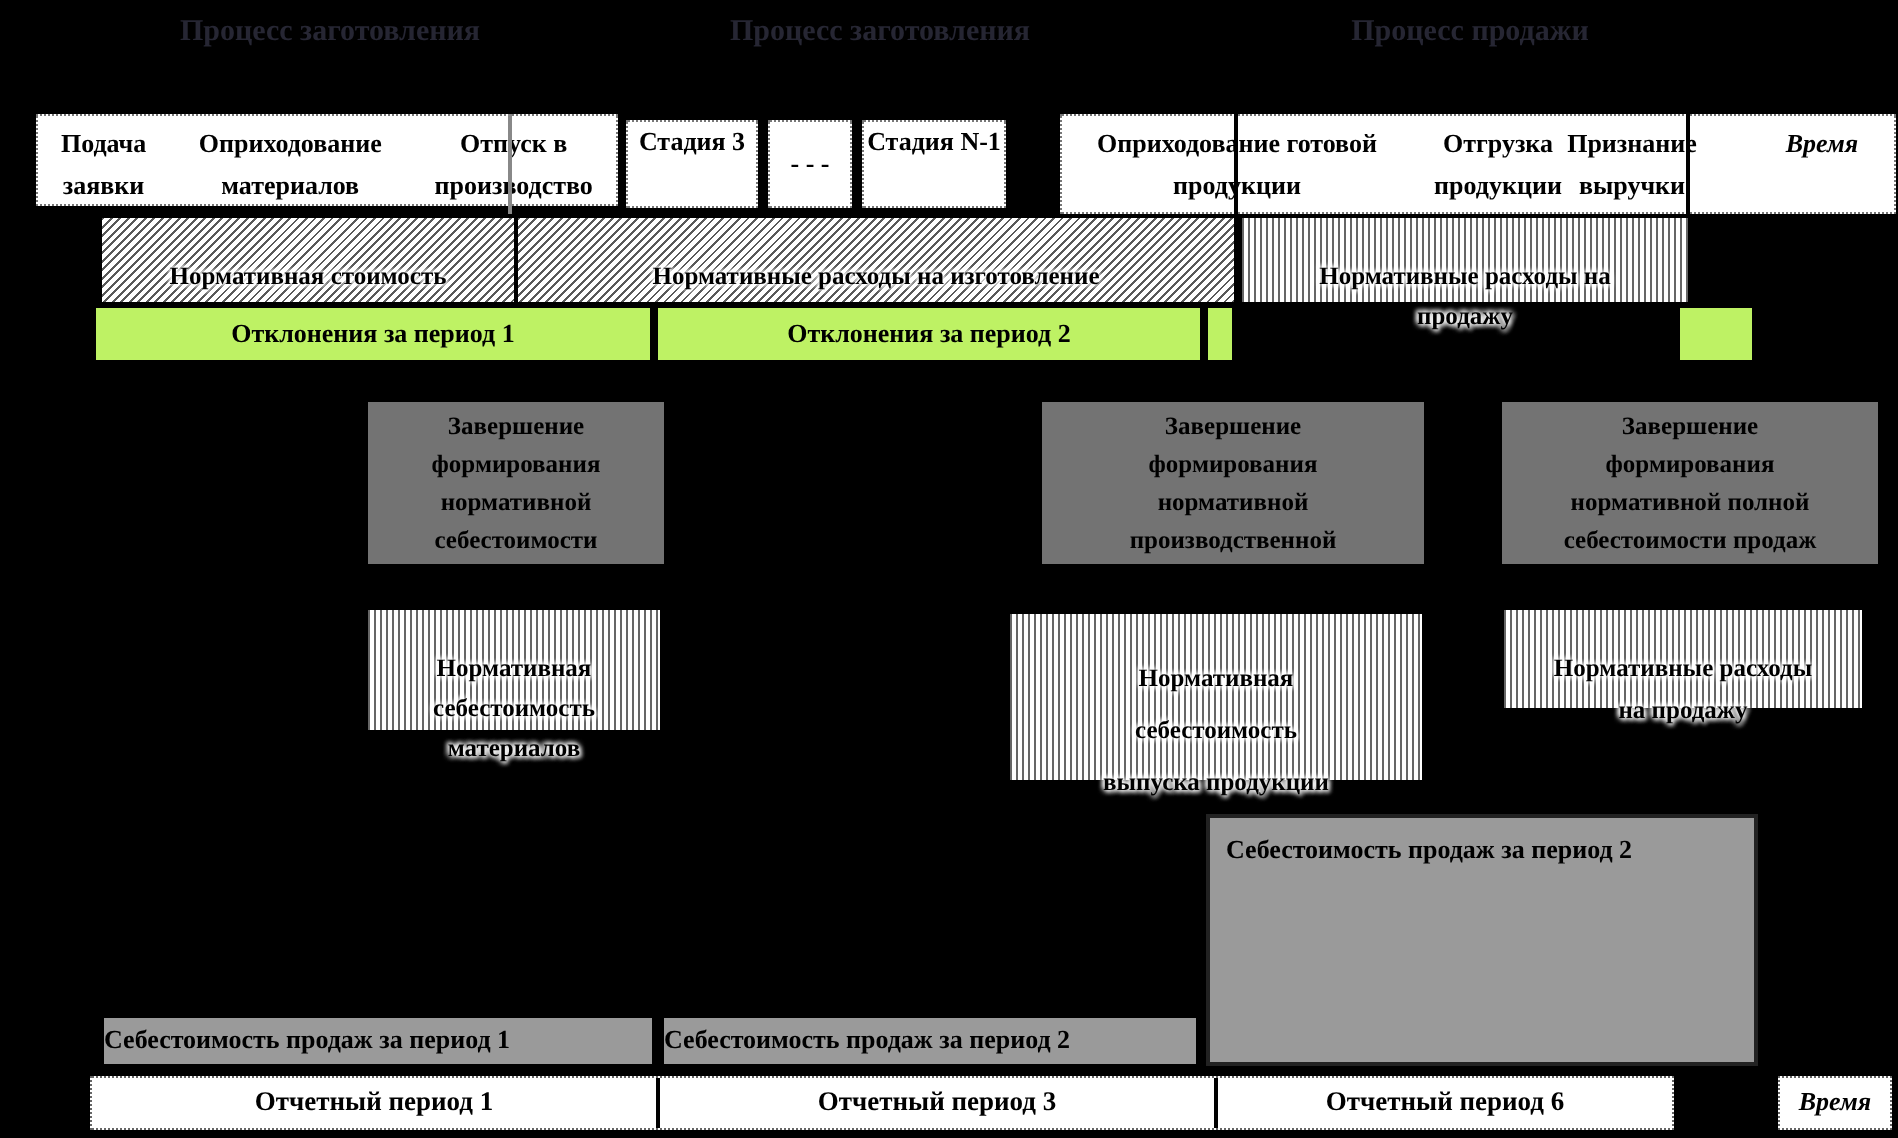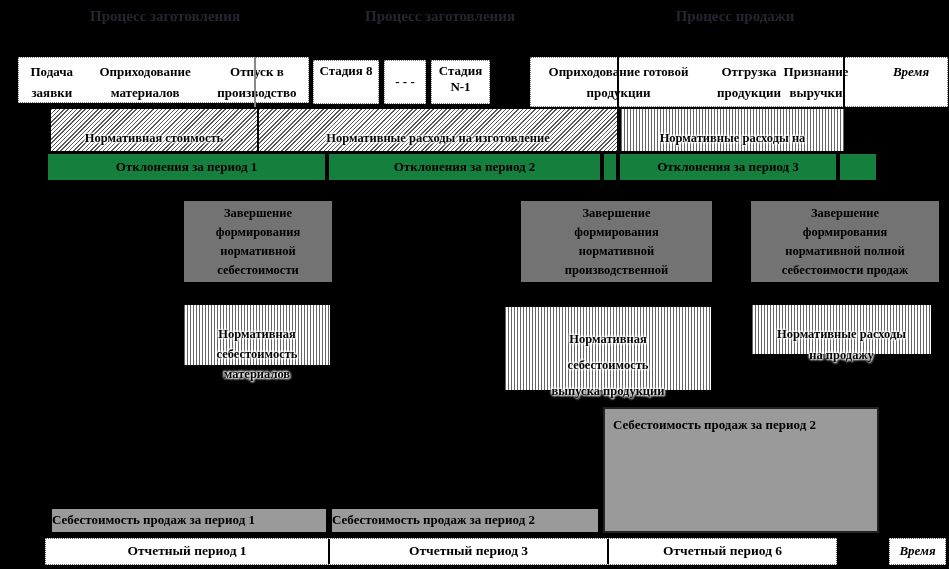--- a/index.html
+++ b/index.html
@@ -12,21 +12,21 @@
   .proc-header{color:#262633;font-size:15px;font-weight:bold;text-align:center;}
   .wbox{background:#fff;border:1px dotted #777;}
   .stage{background:#fff;border:1px dotted #777;font-size:13px;font-weight:bold;
          text-align:center;padding-top:2px;}
   .hatch-d{background-color:#fff;border:1px solid #000;
     background-image:repeating-linear-gradient(135deg,rgba(0,0,0,.65) 0 1px,rgba(0,0,0,0) 1px 3px);}
   .hatch-v{background-color:#fff;border:1px solid #000;
     background-image:repeating-linear-gradient(90deg,rgba(0,0,0,.6) 0 1px,rgba(0,0,0,0) 1px 3px);}
   .hatch-label{font-size:12.5px;line-height:20px;padding-top:19px;
     text-shadow:0 0 3px #fff,0 0 3px #fff,1px 1px 2px #fff,-1px -1px 2px #fff;}
-  .dev{background:#15803d;border:2px solid #000;font-size:13px;font-weight:bold;
+  .dev{background:#bef264;border:2px solid #000;font-size:13px;font-weight:bold;
        text-align:center;line-height:25px;}
   .comp{background:#737373;border:1px solid #000;font-size:12.5px;line-height:19px;padding-top:3px;}
   .grayrow{background:#9a9a9a;border:2px solid #000;font-size:13px;font-weight:bold;
        line-height:22px;}
   .vline{background:#000;width:2px;}
   .cellrow{display:flex;height:100%;}
   .cell{font-size:13px;line-height:21px;padding-top:3px;}
   .periods{background:#fff;border:1px dotted #666;display:flex;}
   .pcell{font-size:13.5px;font-weight:bold;text-align:center;line-height:23px;}
   .timebox{background:#fff;border:1px dotted #666;font-style:italic;font-weight:bold;
@@ -45,23 +45,23 @@
     <div class="cellrow">
       <div class="cell txt" style="width:66px;">Подача
 заявки</div>
       <div class="cell txt" style="width:122px;">Оприходование
 материалов</div>
       <div class="cell txt" style="width:103px;">Отпуск в
 производство</div>
     </div>
   </div>
 
-  <div class="abs stage" style="left:313px;top:60px;width:66px;height:44px;">Стадия 8</div>
+  <div class="abs stage" style="left:313px;top:60px;width:66px;height:44px;">Стадия 3</div>
   <div class="abs stage" style="left:384px;top:60px;width:42px;height:44px;line-height:38px;">- - -</div>
-  <div class="abs stage" style="left:431px;top:60px;width:59px;height:44px;">Стадия N-1</div>
+  <div class="abs stage" style="left:431px;top:60px;width:72px;height:44px;">Стадия N-1</div>
 
   <div class="abs wbox" style="left:530px;top:57px;width:418px;height:50px;">
     <div class="abs cell txt" style="left:0;top:0;width:175px;">Оприходование готовой
 продукции</div>
     <div class="abs cell txt" style="left:162px;top:0;width:112px;">Отгрузка
 продукции</div>
     <div class="abs cell txt" style="left:235px;top:0;width:100px;">Признание
 выручки</div>
     <div class="abs cell txt" style="left:350px;top:0;width:60px;font-style:italic;">Время</div>
   </div>
@@ -73,21 +73,20 @@
   <div class="abs hatch-d txt hatch-label" style="left:50px;top:108px;width:208px;height:44px;">Нормативная стоимость
 материалов</div>
   <div class="abs hatch-d txt hatch-label" style="left:258px;top:108px;width:360px;height:44px;">Нормативные расходы на изготовление
 продукции</div>
   <div class="abs hatch-v txt hatch-label" style="left:620px;top:108px;width:225px;height:44px;">Нормативные расходы на
 продажу</div>
 
   <div class="abs dev" style="left:46px;top:152px;width:281px;height:30px;">Отклонения за период 1</div>
   <div class="abs dev" style="left:327px;top:152px;width:275px;height:30px;">Отклонения за период 2</div>
   <div class="abs dev" style="left:602px;top:152px;width:16px;height:30px;"></div>
-  <div class="abs dev" style="left:618px;top:152px;width:220px;height:30px;">Отклонения за период 3</div>
   <div class="abs dev" style="left:838px;top:152px;width:40px;height:30px;"></div>
 
   <div class="abs comp txt" style="left:183px;top:200px;width:150px;height:83px;">Завершение
 формирования
 нормативной
 себестоимости</div>
   <div class="abs comp txt" style="left:520px;top:200px;width:193px;height:83px;">Завершение
 формирования
 нормативной
 производственной</div>

